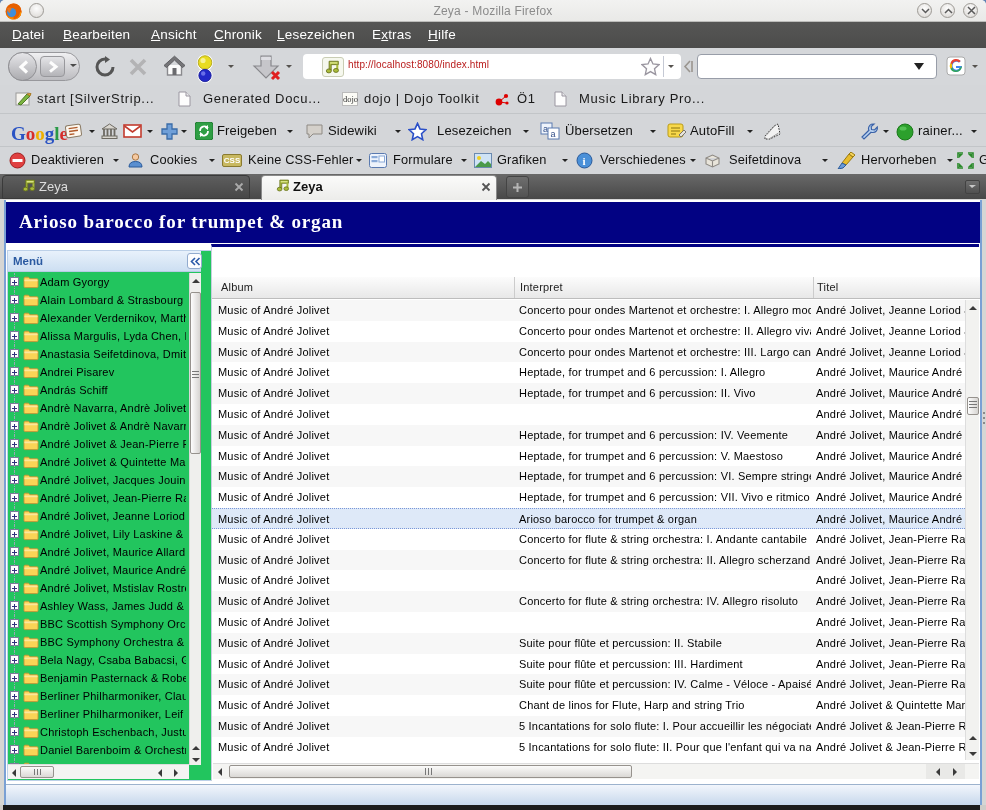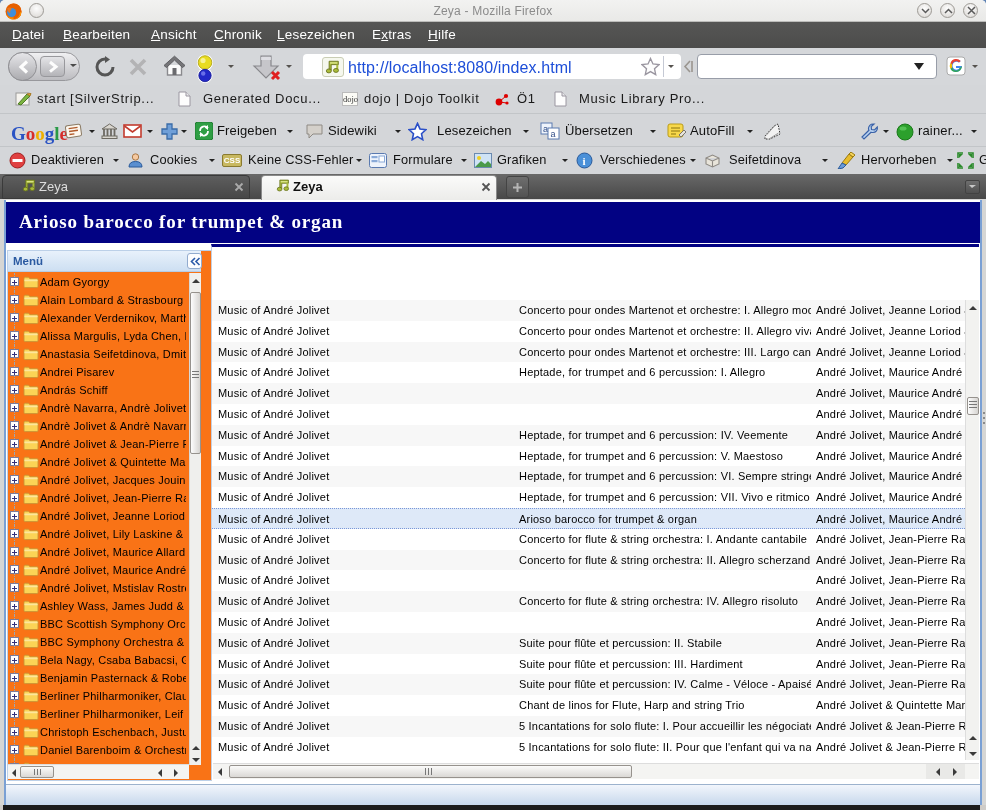--- a/index.html
+++ b/index.html
@@ -14,21 +14,21 @@
 .bmbar{left:0;top:85px;width:986px;height:28px;background:#d4d6d9}
 .gbar{left:0;top:113px;width:986px;height:34px;background:#d4d6d9;border-top:1px solid #c2c5c8;border-bottom:1px solid #c2c5c8}
 .wdbar{left:0;top:147px;width:986px;height:27px;background:#d4d6d9}
 .tabbar{left:0;top:174px;width:986px;height:26px;background:linear-gradient(#696969,#484848);border-bottom:1px solid #d8d8d8}
 .bmtxt{top:6px;font-size:13px;color:#1a1a1a;letter-spacing:.7px}
 .gtxt{top:9px;font-size:13px;color:#111;letter-spacing:.15px}
 .wtxt{top:5px;font-size:12.8px;color:#111;letter-spacing:.15px}
 .page{left:4px;top:200px;width:978px;height:606px;border-left:2px solid #7aa0d4;border-right:2px solid #7aa0d4;background:#fff}
 .bluehead{left:0;top:2px;width:974px;height:41px;background:#020283}
 .bluehead h1{font-family:"Liberation Serif",serif;font-weight:bold;color:#fff;font-size:19px;position:absolute;left:13px;top:9px;letter-spacing:.85px}
-.menupane{left:1px;top:50px;width:209px;height:531px;border:1px solid #bcd0e8;background:#f97316}
+.menupane{left:1px;top:50px;width:209px;height:531px;border:1px solid #bcd0e8;background:#22c55e}
 .menuhdr{left:0;top:0;width:193px;height:21px;background:linear-gradient(#e8f1fb,#cddff2);border-bottom:1px solid #b6cce4}
 .menuhdr b{position:absolute;left:5px;top:4px;font-size:11.5px;color:#2b5aa1}
 .collapsebtn{left:179px;top:2px;width:15px;height:16px;background:#fdfdfe;border:1px solid #92abce;border-radius:3px;color:#2c5ba8;font-size:12px;font-weight:bold;text-align:center;line-height:14px}
 .treerow{left:0;width:178px;height:18px}
 .treerow .lbl{position:absolute;left:32px;top:3px;font-size:11px;color:#000;white-space:nowrap;width:146px;overflow:hidden;letter-spacing:.2px}
 .sbV{left:181px;top:22px;width:12px;height:492px;background:#efefed;border-left:1px solid #d8d8d6}
 .sbthumb{background:linear-gradient(90deg,#fdfdfd,#d6d4d1);border:1px solid #96928d;border-radius:2px}
 .mainpane{left:205px;top:44px;width:768px;height:537px;border-top:3px solid #020283;border-left:1px solid #c5cede;background:#fff}
 .toolbar{left:0;top:0;width:768px;height:30px;background:linear-gradient(#fdfdfe,#dce6f2);border-bottom:1px solid #c9d6e8}
 .hdrrow{left:0;top:30px;width:768px;height:22px;background:linear-gradient(#fcfcfc,#e8e8e8);border-bottom:1px solid #bdbdbd}
@@ -129,21 +129,21 @@
 <div class="abs" style="left:322px;top:9px;width:22px;height:20px;background:#f6f8ee;border:1px solid #c9cdb4;border-radius:3px"></div>
 <svg class="abs" style="left:325px;top:11px" width="15" height="15" viewBox="0 0 16 16">
       <g stroke="#66701c" stroke-width="0.9" fill="#aabc3a">
         <path d="M4.4 2.4 H14.2 V6 H6.6 V12 H4.4 Z"></path>
         <path d="M12 6 H14.2 V11.4 H12 Z" stroke="none"></path>
         <ellipse cx="4.1" cy="12.7" rx="2.7" ry="2.1"></ellipse>
         <ellipse cx="11.7" cy="12.2" rx="2.7" ry="2.1"></ellipse>
       </g>
       <path d="M5.4 3.4 H13.2 V5 H5.4 Z" fill="#e8f0a0" opacity="0.75"></path>
     </svg>
-<div class="abs" style="left:348px;top:11px;font-size:16px;color:#1d4ed8;letter-spacing:.1px">http://localhost:8080/index.html</div>
+<div class="abs" style="left:348px;top:11px;font-size:10px;color:#b91c1c;letter-spacing:.1px">http://localhost:8080/index.html</div>
 <svg class="abs" style="left:641px;top:9px" width="19" height="19" viewBox="0 0 20 20">
       <path d="M10 1.5 L12.6 7.3 L19 8 L14.2 12.3 L15.5 18.6 L10 15.4 L4.5 18.6 L5.8 12.3 L1 8 L7.4 7.3 Z" fill="#fdfdfd" stroke="#9a96a0" stroke-width="1.4"></path>
     </svg>
 <div class="abs" style="left:663px;top:8px;width:1px;height:21px;background:#c5c9d4"></div>
 <svg class="abs" style="left:668px;top:17px" width="6" height="3">
       <polygon points="0,0 6,0 3,3" fill="#55524e"></polygon>
     </svg>
 <svg class="abs" style="left:683px;top:12px" width="10" height="13">
       <path d="M7 1 L2 6.5 L7 12" stroke="#9a958f" stroke-width="1.6" fill="none"></path>
       <path d="M9 1 V12" stroke="#9a958f" stroke-width="1.6"></path>
@@ -760,20 +760,27 @@
 <div class="abs" style="left:26px;top:4px;width:1px;height:6px;background:#777;box-shadow:3px 0 0 #777,6px 0 0 #777"></div>
 <svg class="abs" style="left:150px;top:4px" width="4" height="8">
           <polygon points="4,0 4,8 0,4" fill="#3a3a3a"></polygon>
         </svg>
 <svg class="abs" style="left:166px;top:4px" width="4" height="8">
           <polygon points="0,0 4,4 0,8" fill="#3a3a3a"></polygon>
         </svg>
 </div>
 </div>
 <div class="abs mainpane">
+<div class="abs hdrrow">
+<div class="abs hdrcell" style="left:9px">Album</div>
+<div class="abs hdrcell" style="left:308px">Interpret</div>
+<div class="abs hdrcell" style="left:605px">Titel</div>
+<div class="abs" style="left:302px;top:0;width:1px;height:21px;background:#ccc"></div>
+<div class="abs" style="left:601px;top:0;width:1px;height:21px;background:#ccc"></div>
+</div>
 <div class="abs grid">
 <div class="abs grow" style="top:0px;background:#f7f7f7">
 <div class="gc" style="left:6px;width:293px">Music of André Jolivet</div>
 <div class="gc" style="left:307px;width:292px">Concerto pour ondes Martenot et orchestre: I. Allegro moderato</div>
 <div class="gc" style="left:604px;width:151px">André Jolivet, Jeanne Loriod &amp; Or</div>
 </div>
 <div class="abs grow" style="top:21px;background:#ffffff">
 <div class="gc" style="left:6px;width:293px">Music of André Jolivet</div>
 <div class="gc" style="left:307px;width:292px">Concerto pour ondes Martenot et orchestre: II. Allegro vivace</div>
 <div class="gc" style="left:604px;width:151px">André Jolivet, Jeanne Loriod &amp; Or</div>
@@ -783,20 +790,21 @@
 <div class="gc" style="left:307px;width:292px">Concerto pour ondes Martenot et orchestre: III. Largo cantabile</div>
 <div class="gc" style="left:604px;width:151px">André Jolivet, Jeanne Loriod &amp; Or</div>
 </div>
 <div class="abs grow" style="top:62px;background:#ffffff">
 <div class="gc" style="left:6px;width:293px">Music of André Jolivet</div>
 <div class="gc" style="left:307px;width:292px">Heptade, for trumpet and 6 percussion: I. Allegro</div>
 <div class="gc" style="left:604px;width:151px">André Jolivet, Maurice André &amp; S</div>
 </div>
 <div class="abs grow" style="top:83px;background:#f7f7f7">
 <div class="gc" style="left:6px;width:293px">Music of André Jolivet</div>
+<div class="gc" style="left:307px;width:292px">Heptade, for trumpet and 6 percussion: II. Vivo</div>
 <div class="gc" style="left:604px;width:151px">André Jolivet, Maurice André &amp; S</div>
 </div>
 <div class="abs grow" style="top:104px;background:#ffffff">
 <div class="gc" style="left:6px;width:293px">Music of André Jolivet</div>
 <div class="gc" style="left:604px;width:151px">André Jolivet, Maurice André &amp; S</div>
 </div>
 <div class="abs grow" style="top:125px;background:#f7f7f7">
 <div class="gc" style="left:6px;width:293px">Music of André Jolivet</div>
 <div class="gc" style="left:307px;width:292px">Heptade, for trumpet and 6 percussion: IV. Veemente</div>
 <div class="gc" style="left:604px;width:151px">André Jolivet, Maurice André &amp; S</div>

